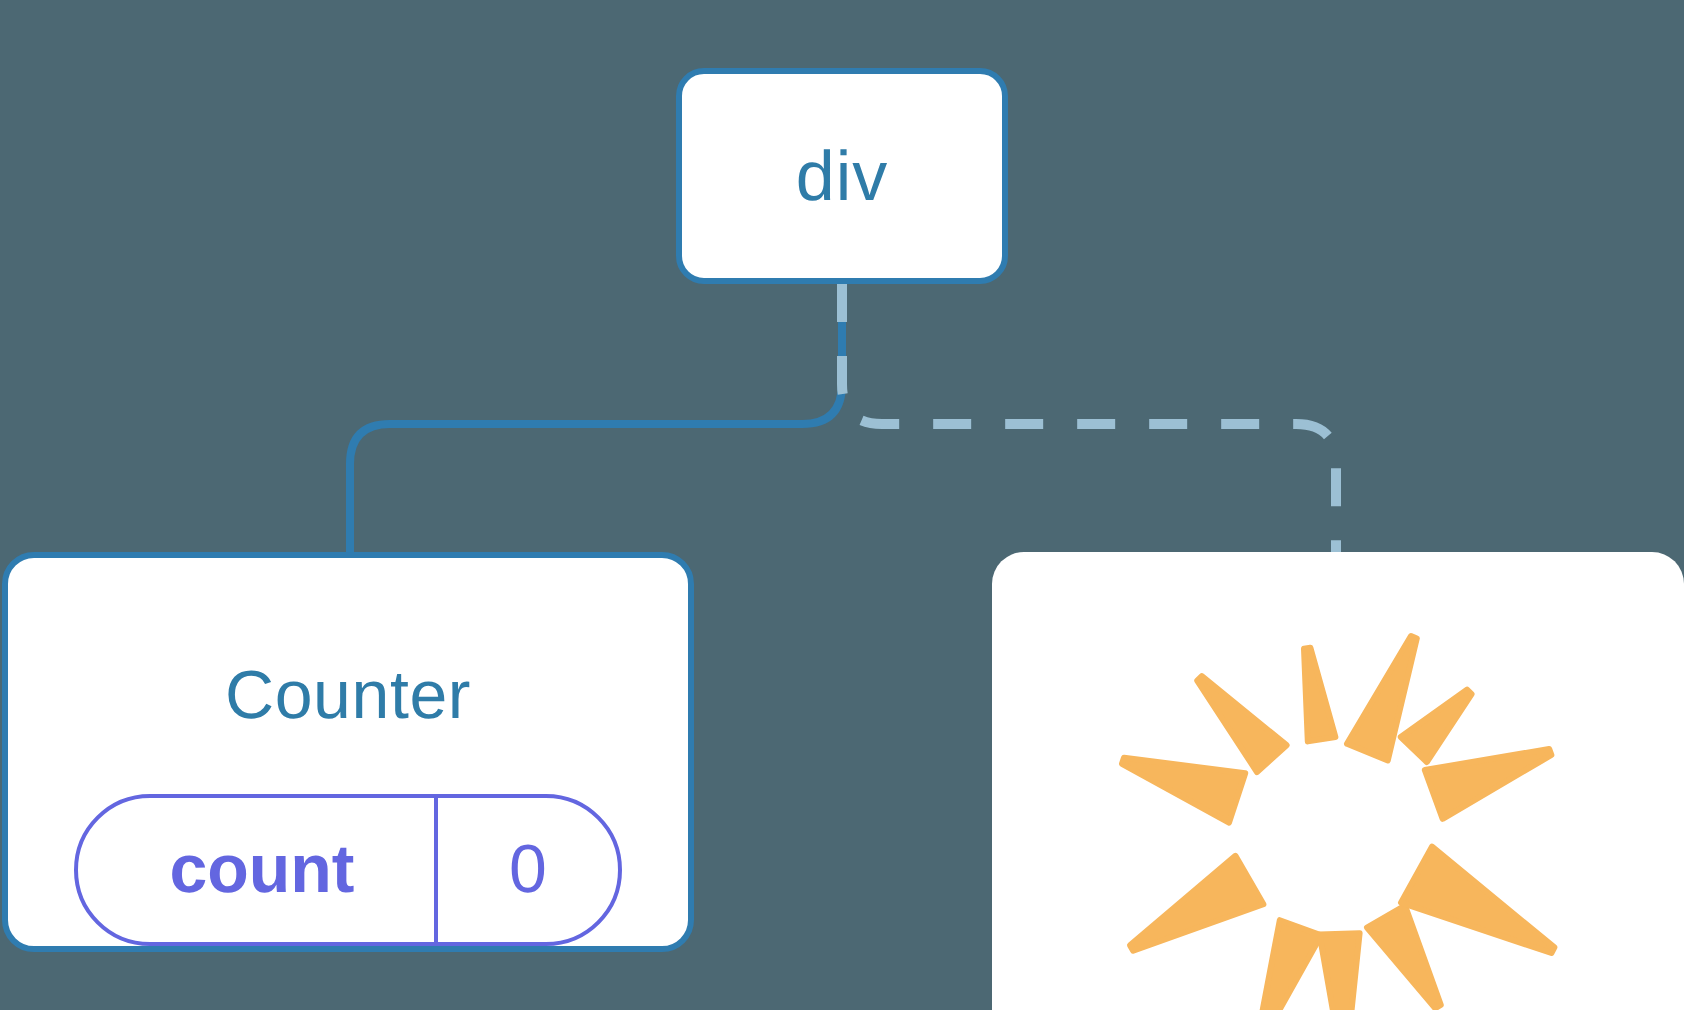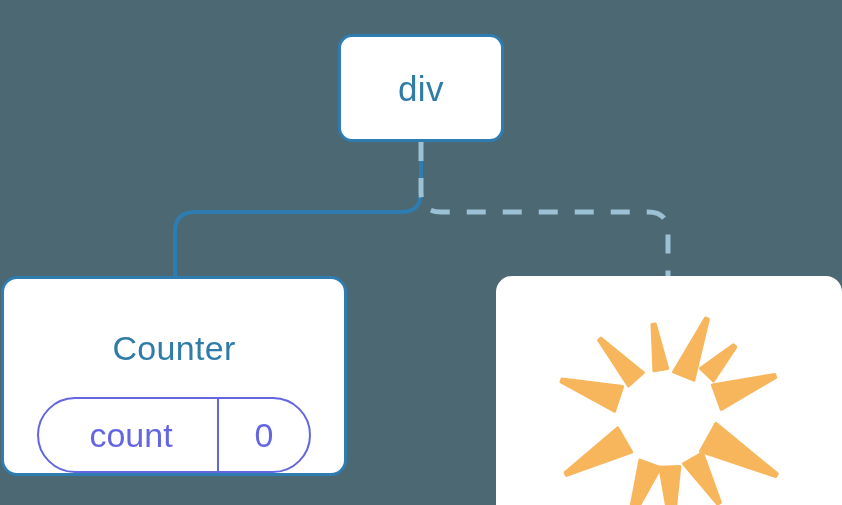--- a/index.html
+++ b/index.html
@@ -92,20 +92,21 @@
     align-items: center;
     justify-content: center;
     font-size: 34px;
     color: #6366e0;
     line-height: 1;
     font-weight: 400;
   }
   .pill-key {
     width: 172px;
     padding-left: 6px;
+    font-weight: bold;
   }
   .pill-val {
     width: 90px;
     border-left: 2px solid #6366e0;
   }
   
   #node-sparkle {
     left: 496px;
     top: 236px;
     width: 346px;

